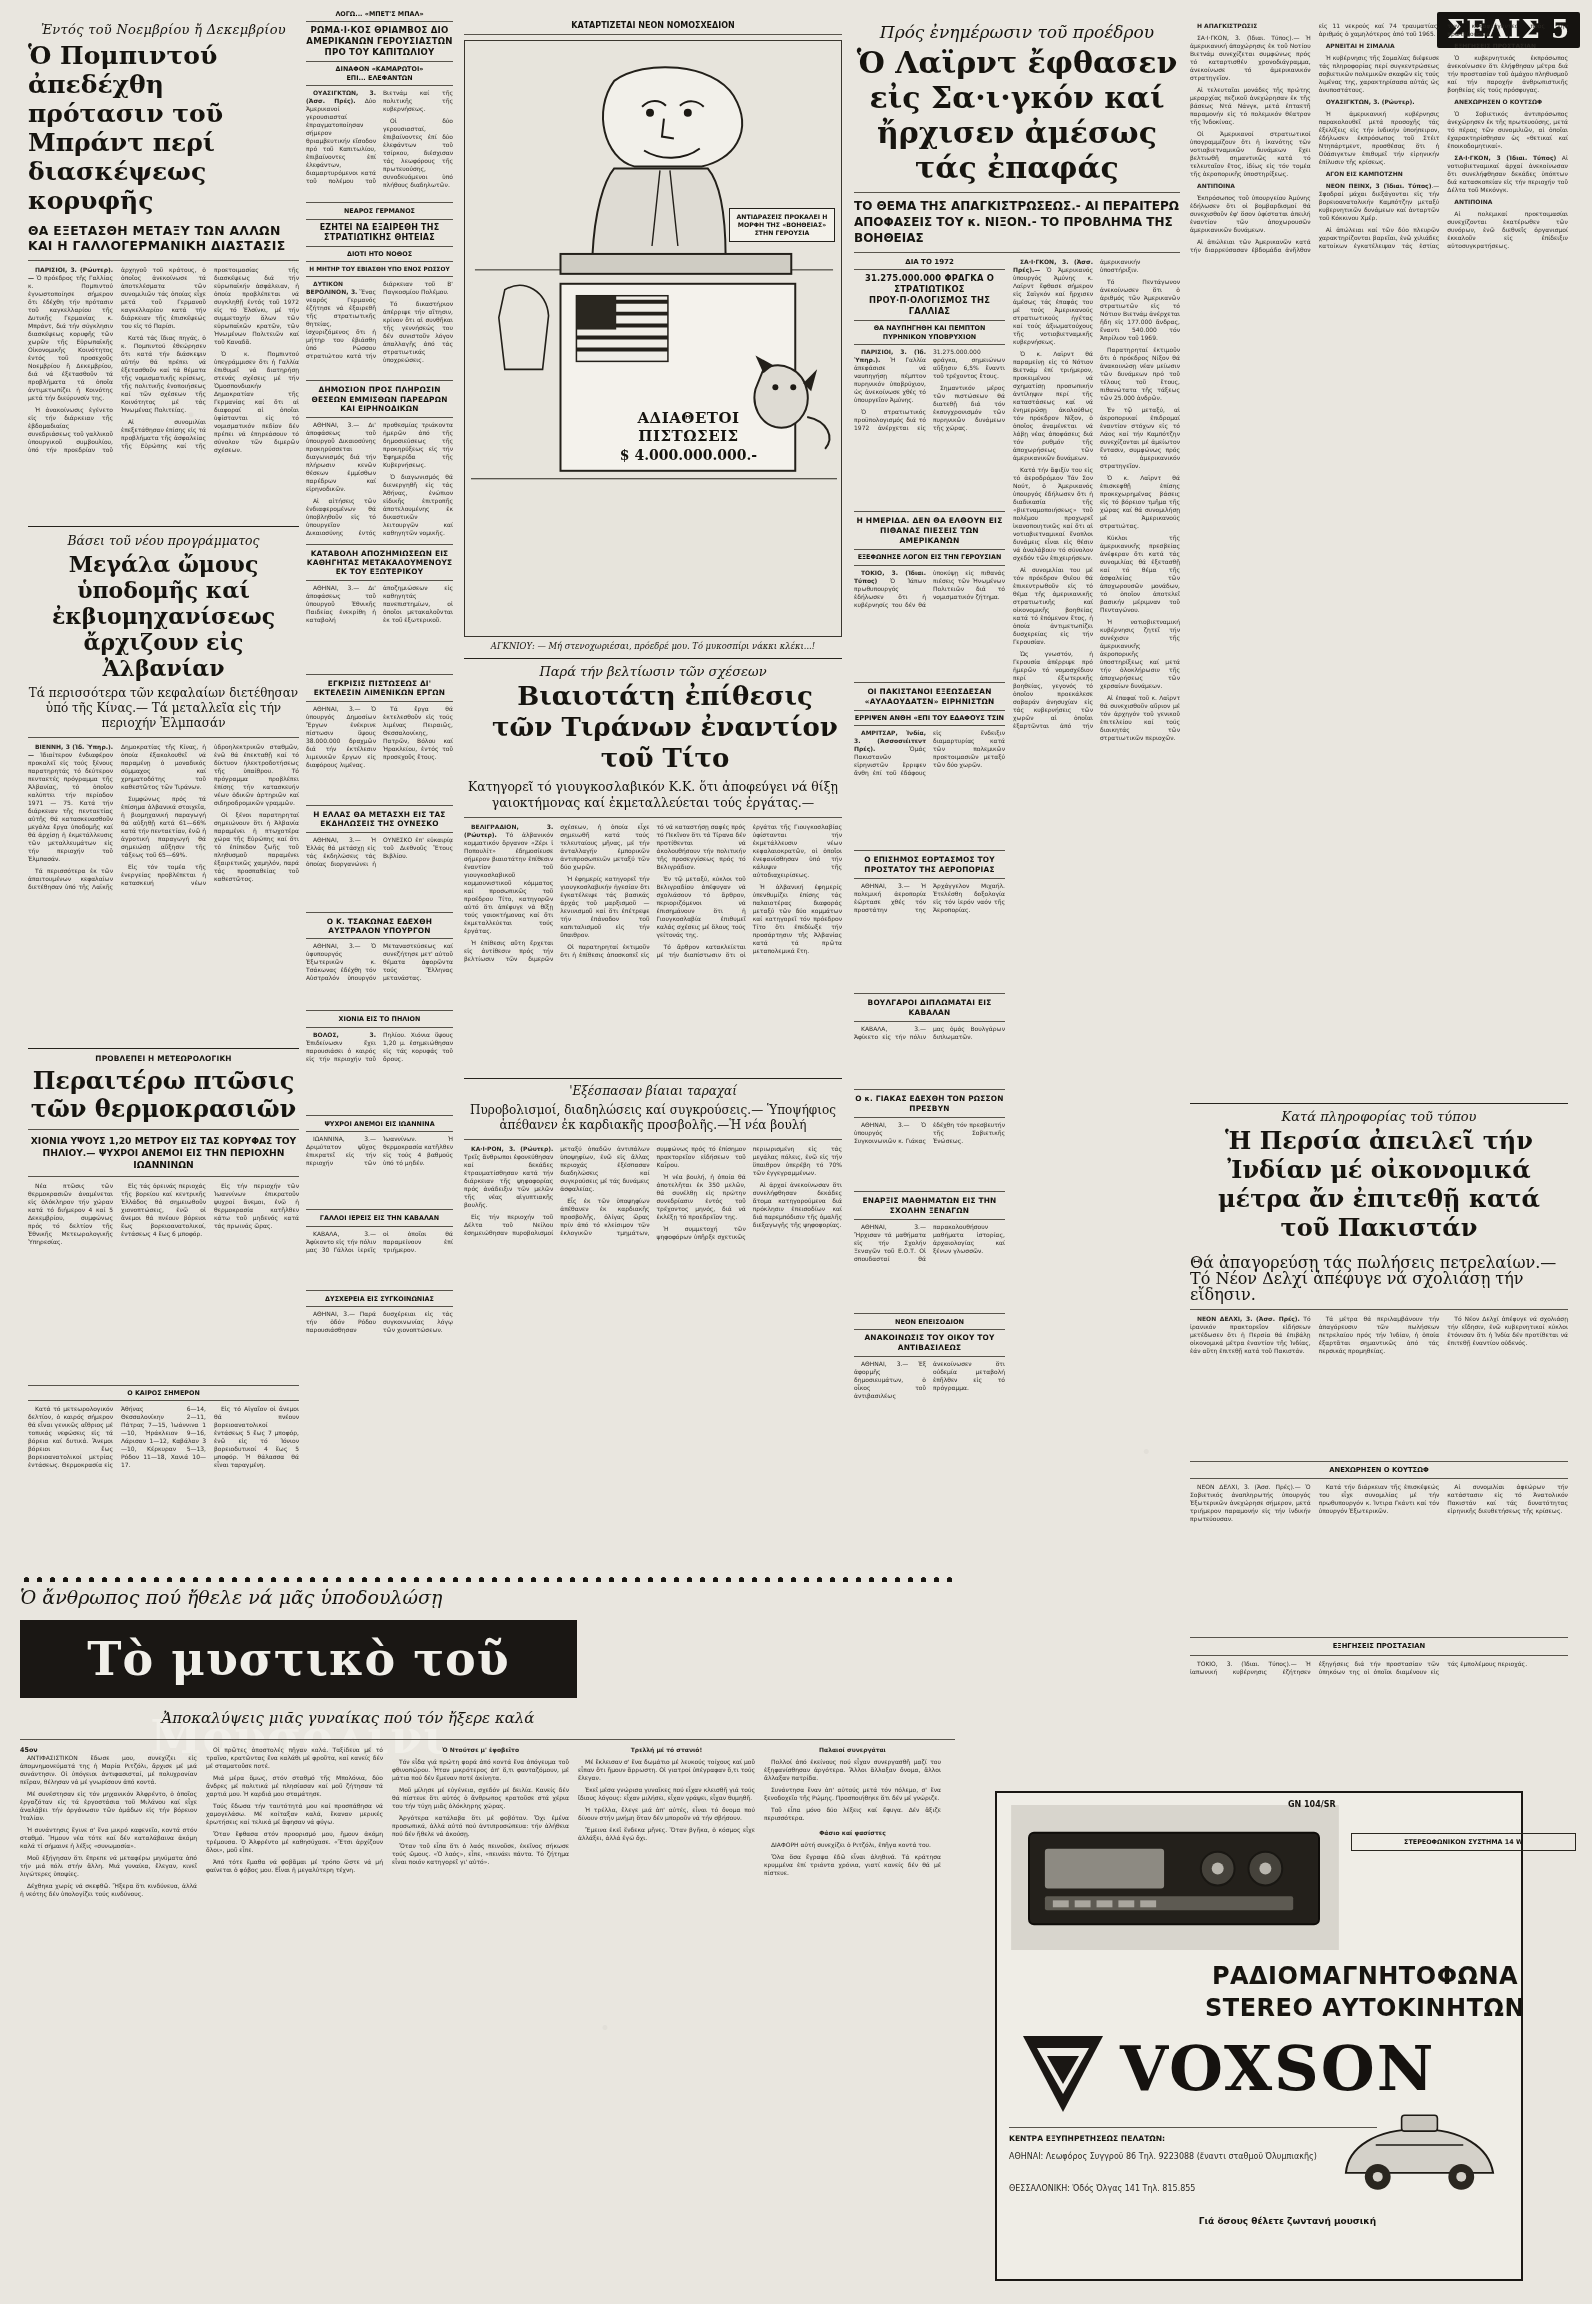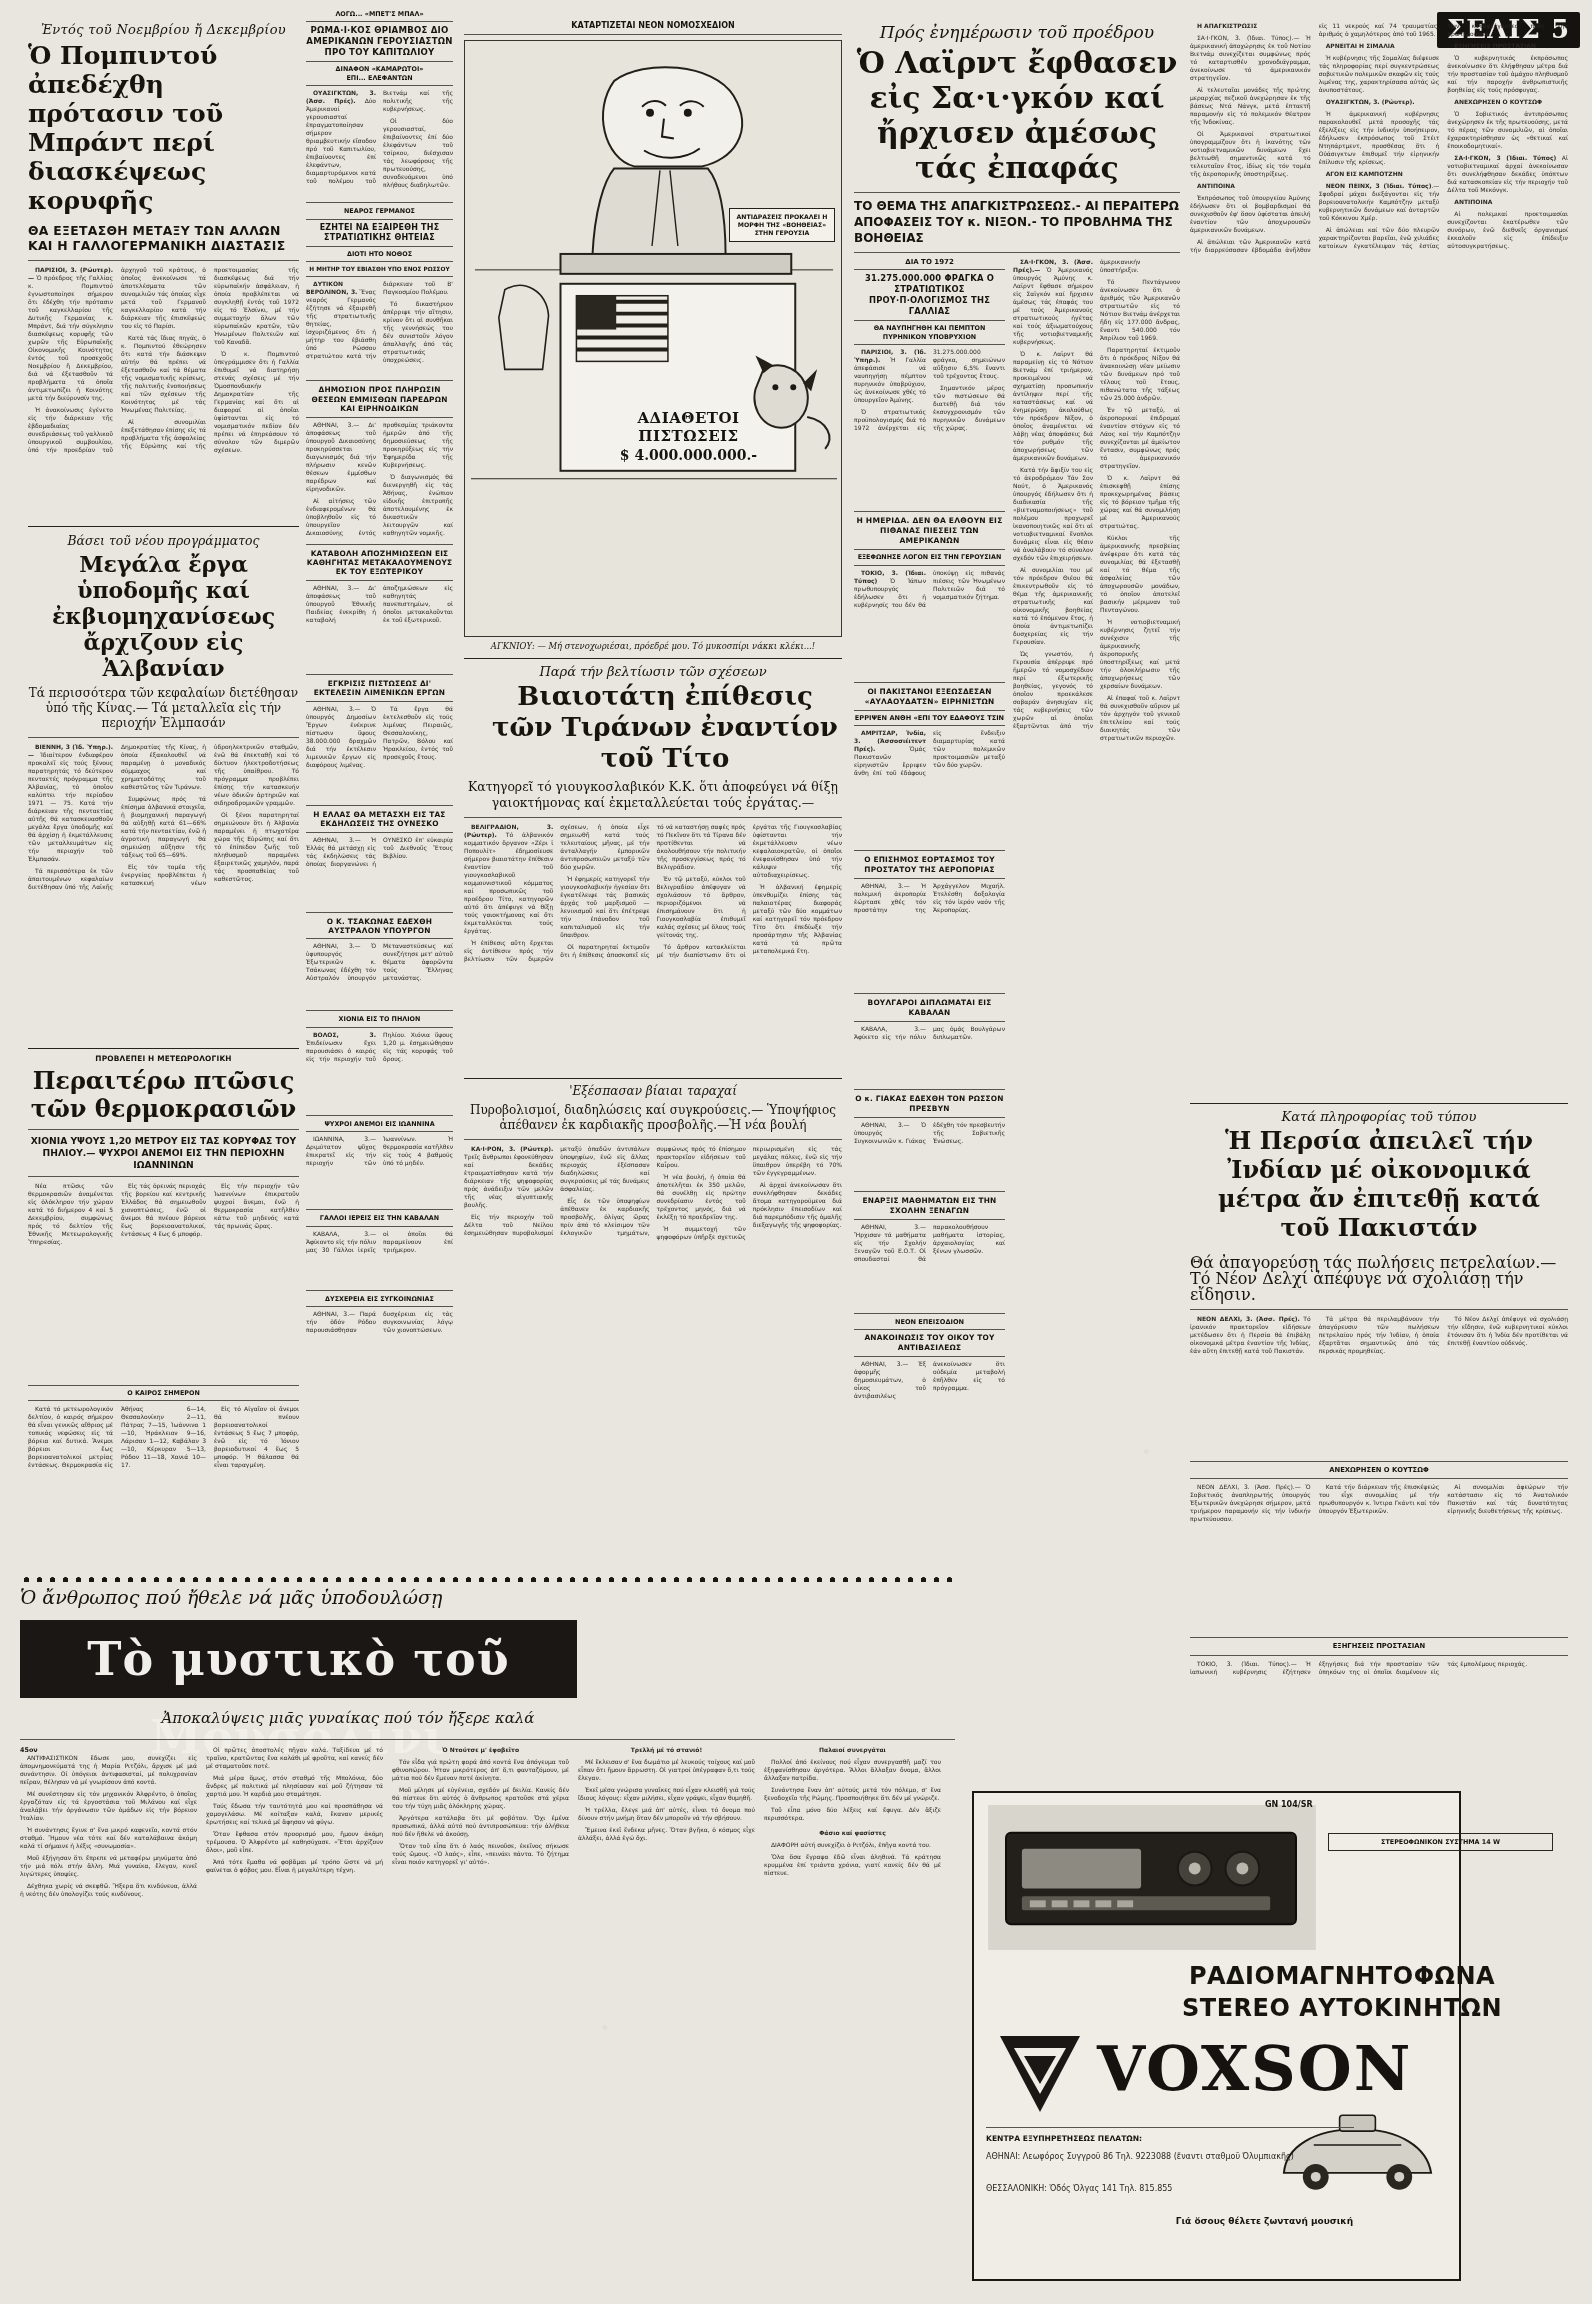--- a/index.html
+++ b/index.html
@@ -69,21 +69,21 @@
         <span>Ὁ πρόεδρος τῆς Γαλλίας κ. Πομπιντού ἐγνωστοποίησε σήμερον ὅτι ἐδέχθη τήν πρότασιν τοῦ καγκελλαρίου τῆς Δυτικῆς Γερμανίας κ. Μπράντ, διά τήν σύγκλησιν διασκέψεως κορυφῆς τῶν χωρῶν τῆς Εὐρωπαϊκῆς Οἰκονομικῆς Κοινότητος ἐντός τοῦ προσεχοῦς Νοεμβρίου ἤ Δεκεμβρίου, διά νά ἐξετασθοῦν τά προβλήματα τά ὁποῖα ἀντιμετωπίζει ἡ Κοινότης μετά τήν διεύρυνσίν της.</span></p>
       <p>Ἡ ἀνακοίνωσις ἐγένετο εἰς τήν διάρκειαν τῆς ἑβδομαδιαίας συνεδριάσεως τοῦ γαλλικοῦ ὑπουργικοῦ συμβουλίου, ὑπό τήν προεδρίαν τοῦ ἀρχηγοῦ τοῦ κράτους, ὁ ὁποῖος ἀνεκοίνωσε τά ἀποτελέσματα τῶν συνομιλιῶν τάς ὁποίας εἶχε μετά τοῦ Γερμανοῦ καγκελλαρίου κατά τήν διάρκειαν τῆς ἐπισκέψεώς του εἰς τό Παρίσι.</p>
       <p>Κατά τάς ἴδιας πηγάς, ὁ κ. Πομπιντού ἐθεώρησεν ὅτι κατά τήν διάσκεψιν αὐτήν θά πρέπει νά ἐξετασθοῦν καί τά θέματα τῆς νομισματικῆς κρίσεως, τῆς πολιτικῆς ἑνοποιήσεως καί τῶν σχέσεων τῆς Κοινότητος μέ τάς Ἡνωμένας Πολιτείας.</p>
       <p>Αἱ συνομιλίαι ἐπεξετάθησαν ἐπίσης εἰς τά προβλήματα τῆς ἀσφαλείας τῆς Εὐρώπης καί τῆς προετοιμασίας τῆς διασκέψεως διά τήν εὐρωπαϊκήν ἀσφάλειαν, ἡ ὁποία προβλέπεται νά συγκληθῇ ἐντός τοῦ 1972 εἰς τό Ἑλσίνκι, μέ τήν συμμετοχήν ὅλων τῶν εὐρωπαϊκῶν κρατῶν, τῶν Ἡνωμένων Πολιτειῶν καί τοῦ Καναδᾶ.</p>
       <p>Ὁ κ. Πομπιντού ὑπεγράμμισεν ὅτι ἡ Γαλλία ἐπιθυμεῖ νά διατηρήσῃ στενάς σχέσεις μέ τήν Ὁμοσπονδιακήν Δημοκρατίαν τῆς Γερμανίας καί ὅτι αἱ διαφοραί αἱ ὁποῖαι ὑφίστανται εἰς τό νομισματικόν πεδίον δέν πρέπει νά ἐπηρεάσουν τό σύνολον τῶν διμερῶν σχέσεων.</p>
     </div>
 
     <div class="rule" style="margin:5px 0 6px 0;"></div>
 
     <div class="tl italit" style="font-size:12.4px;text-align:center;">Βάσει τοῦ νέου προγράμματος</div>
-    <div class="hl" style="font-size:22px;line-height:26px;margin-top:3px;text-align:center;">Μεγάλα ἔργα ὑποδομῆς καί ἐκβιομηχανίσεως ἄρχιζουν εἰς Ἀλβανίαν</div>
+    <div class="hl" style="font-size:22px;line-height:26px;margin-top:3px;text-align:center;">Μεγάλα ὤμους ὑποδομῆς καί ἐκβιομηχανίσεως ἄρχιζουν εἰς Ἀλβανίαν</div>
     <div class="tl" style="font-size:12px;line-height:15px;margin-top:5px;text-align:center;">Τά περισσότερα τῶν κεφαλαίων διετέθησαν ὑπό τῆς Κίνας.— Τά μεταλλεῖα εἰς τήν περιοχήν Ἐλμπασάν</div>
 
     <div class="rulethin" style="margin:6px 0 5px 0;"></div>
 
     <div class="body" style="column-count:3;column-gap:8px;height:299px;">
       <p><b>ΒΙΕΝΝΗ, 3 (Ἰδ. Ὑπηρ.).—</b>
         <span>Ἰδιαίτερον ἐνδιαφέρον προκαλεῖ εἰς τούς ξένους παρατηρητάς τό δεύτερον πενταετές πρόγραμμα τῆς Ἀλβανίας, τό ὁποῖον καλύπτει τήν περίοδον 1971 — 75. Κατά τήν διάρκειαν τῆς πενταετίας αὐτῆς θά κατασκευασθοῦν μεγάλα ἔργα ὑποδομῆς καί θά ἀρχίσῃ ἡ ἐκμετάλλευσις τῶν μεταλλευμάτων εἰς τήν περιοχήν τοῦ Ἐλμπασάν.</span></p>
       <p>Τά περισσότερα ἐκ τῶν ἀπαιτουμένων κεφαλαίων διετέθησαν ὑπό τῆς Λαϊκῆς Δημοκρατίας τῆς Κίνας, ἡ ὁποία ἐξακολουθεῖ νά παραμένῃ ὁ μοναδικός σύμμαχος καί χρηματοδότης τοῦ καθεστῶτος τῶν Τιράνων.</p>
       <p>Συμφώνως πρός τά ἐπίσημα ἀλβανικά στοιχεῖα, ἡ βιομηχανική παραγωγή θά αὐξηθῇ κατά 61—66% κατά τήν πενταετίαν, ἐνῶ ἡ ἀγροτική παραγωγή θά σημειώσῃ αὔξησιν τῆς τάξεως τοῦ 65—69%.</p>
       <p>Εἰς τόν τομέα τῆς ἐνεργείας προβλέπεται ἡ κατασκευή νέων ὑδροηλεκτρικῶν σταθμῶν, ἐνῶ θά ἐπεκταθῇ καί τό δίκτυον ἠλεκτροδοτήσεως τῆς ὑπαίθρου. Τό πρόγραμμα προβλέπει ἐπίσης τήν κατασκευήν νέων ὁδικῶν ἀρτηριῶν καί σιδηροδρομικῶν γραμμῶν.</p>
@@ -503,21 +503,21 @@
           <p>Συνάντησα ἕναν ἀπ' αὐτούς μετά τόν πόλεμο, σ' ἕνα ξενοδοχεῖο τῆς Ρώμης. Προσποιήθηκε ὅτι δέν μέ γνώριζε.</p>
           <p>Τοῦ εἶπα μόνο δύο λέξεις καί ἔφυγα. Δέν ἄξιζε περισσότερα.</p>
           <p class="center" style="text-indent:0;margin-top:7px;"><b>Φάσιο καί φασίστες</b></p>
           <p>ΔΙΑΦΟΡΗ αὐτή συνεχίζει ὁ Ριτζόλι, ἐπῆγα κοντά του.</p>
           <p>Ὅλα ὅσα ἔγραψα ἐδῶ εἶναι ἀληθινά. Τά κράτησα κρυμμένα ἐπί τριάντα χρόνια, γιατί κανείς δέν θά μέ πίστευε.</p>
         </div>
       </div>
     </div>
   </div>
 
-  <div class="col" style="left:972px;top:1791px;width:489px;height:490px;border:2px solid #1a1714;background:#efedE6;">
+  <div class="col" style="left:995px;top:1791px;width:528px;height:490px;border:2px solid #1a1714;background:#efedE6;">
 
     <div style="position:absolute;left:14px;top:12px;width:328px;height:145px;">
       <svg viewBox="0 0 330 146" width="328" height="145">
         <rect x="0" y="0" width="330" height="146" fill="#d8d5cd"></rect>
         <rect x="18" y="28" width="292" height="92" rx="5" fill="#23201b" stroke="#0f0d0a" stroke-width="2"></rect>
         <rect x="34" y="44" width="120" height="40" rx="3" fill="#8d8a82"></rect>
         <circle cx="208" cy="64" r="17" fill="#45423b" stroke="#191713" stroke-width="2"></circle>
         <circle cx="256" cy="64" r="17" fill="#45423b" stroke="#191713" stroke-width="2"></circle>
         <circle cx="208" cy="64" r="6" fill="#b9b6ae"></circle>
         <circle cx="256" cy="64" r="6" fill="#b9b6ae"></circle>

